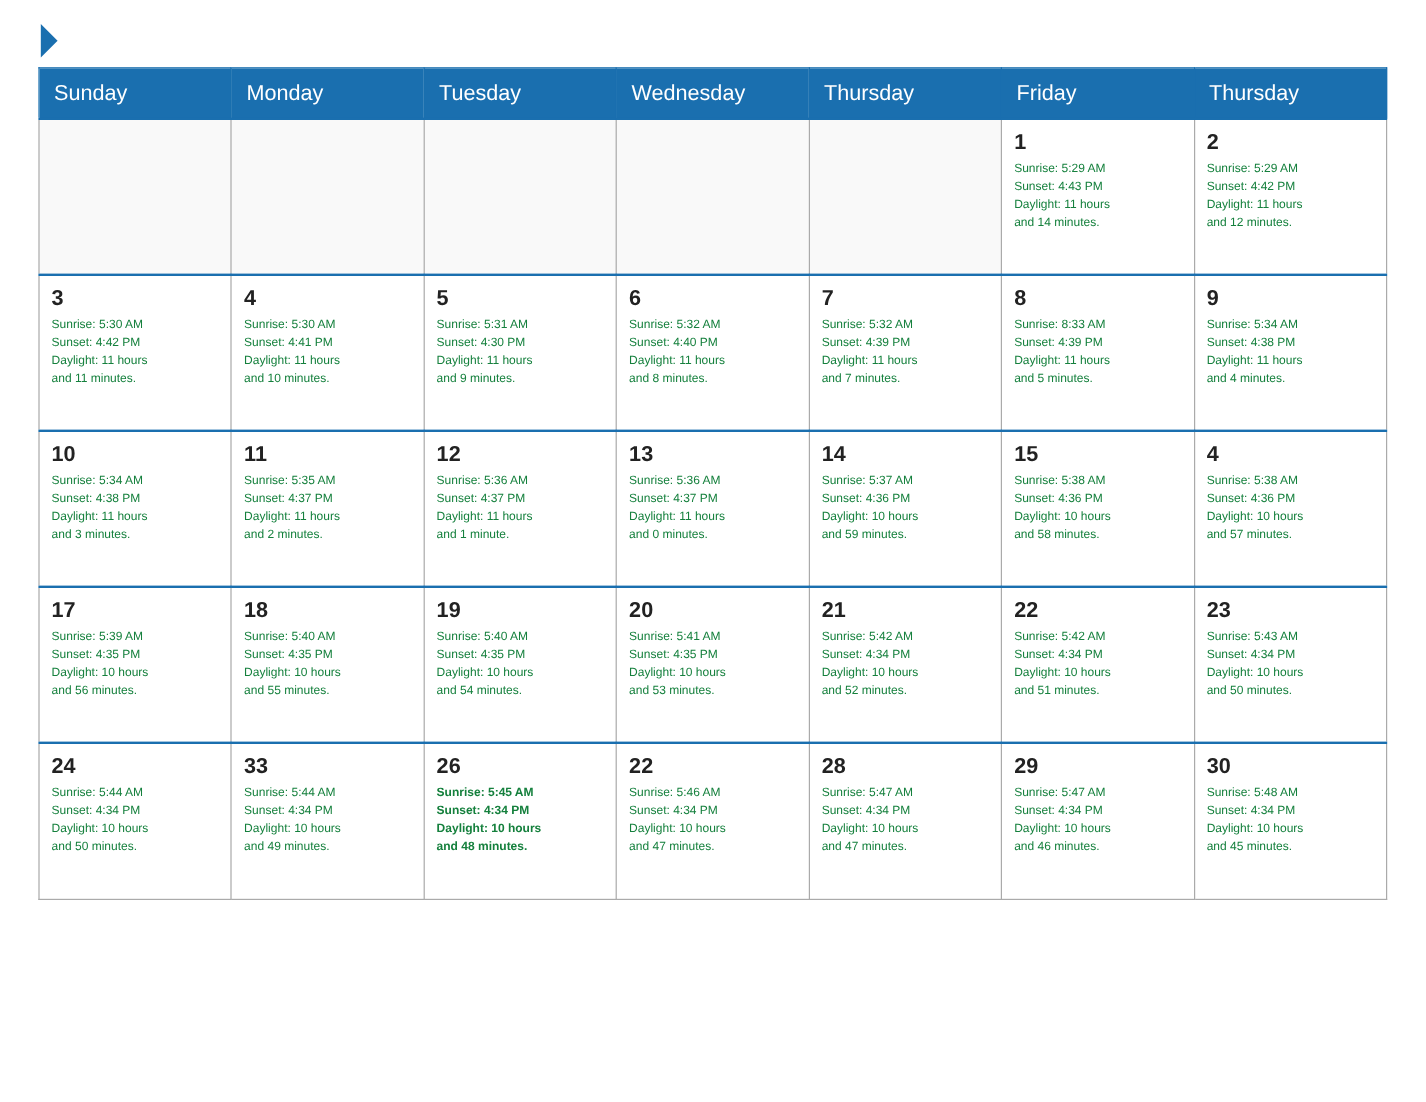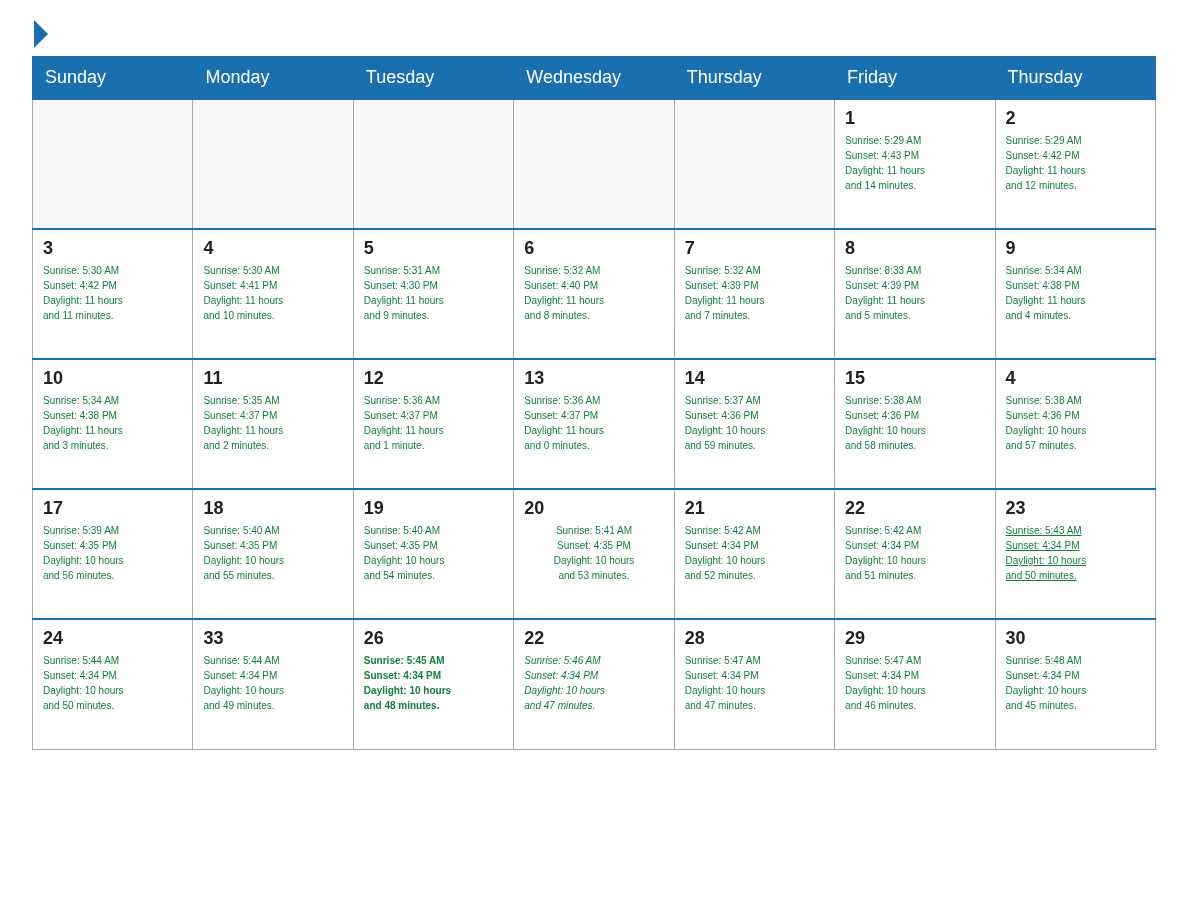--- a/index.html
+++ b/index.html
@@ -279,42 +279,42 @@
         </td>
         <td>
           <div class="day-number">19</div>
           <div class="day-info" style="white-space: pre-line;">Sunrise: 5:40 AM
 Sunset: 4:35 PM
 Daylight: 10 hours
 and 54 minutes.</div>
         </td>
         <td>
           <div class="day-number">20</div>
-          <div class="day-info" style="white-space: pre-line; text-align: center;">Sunrise: 5:41 AM
+          <div class="day-info" style="white-space: pre-line;">Sunrise: 5:41 AM
 Sunset: 4:35 PM
 Daylight: 10 hours
 and 53 minutes.</div>
         </td>
         <td>
           <div class="day-number">21</div>
           <div class="day-info" style="white-space: pre-line;">Sunrise: 5:42 AM
 Sunset: 4:34 PM
 Daylight: 10 hours
 and 52 minutes.</div>
         </td>
         <td>
           <div class="day-number">22</div>
           <div class="day-info" style="white-space: pre-line;">Sunrise: 5:42 AM
 Sunset: 4:34 PM
 Daylight: 10 hours
 and 51 minutes.</div>
         </td>
         <td>
           <div class="day-number">23</div>
-          <div class="day-info" style="white-space: pre-line; text-decoration: underline;">Sunrise: 5:43 AM
+          <div class="day-info" style="white-space: pre-line;">Sunrise: 5:43 AM
 Sunset: 4:34 PM
 Daylight: 10 hours
 and 50 minutes.</div>
         </td>
       </tr>
       <tr>
         <td>
           <div class="day-number">24</div>
           <div class="day-info" style="white-space: pre-line;">Sunrise: 5:44 AM
 Sunset: 4:34 PM
@@ -330,21 +330,21 @@
         </td>
         <td>
           <div class="day-number">26</div>
           <div class="day-info" style="white-space: pre-line; font-weight: bold;">Sunrise: 5:45 AM
 Sunset: 4:34 PM
 Daylight: 10 hours
 and 48 minutes.</div>
         </td>
         <td>
           <div class="day-number">22</div>
-          <div class="day-info" style="white-space: pre-line; font-style: italic;">Sunrise: 5:46 AM
+          <div class="day-info" style="white-space: pre-line;">Sunrise: 5:46 AM
 Sunset: 4:34 PM
 Daylight: 10 hours
 and 47 minutes.</div>
         </td>
         <td>
           <div class="day-number">28</div>
           <div class="day-info" style="white-space: pre-line;">Sunrise: 5:47 AM
 Sunset: 4:34 PM
 Daylight: 10 hours
 and 47 minutes.</div>

